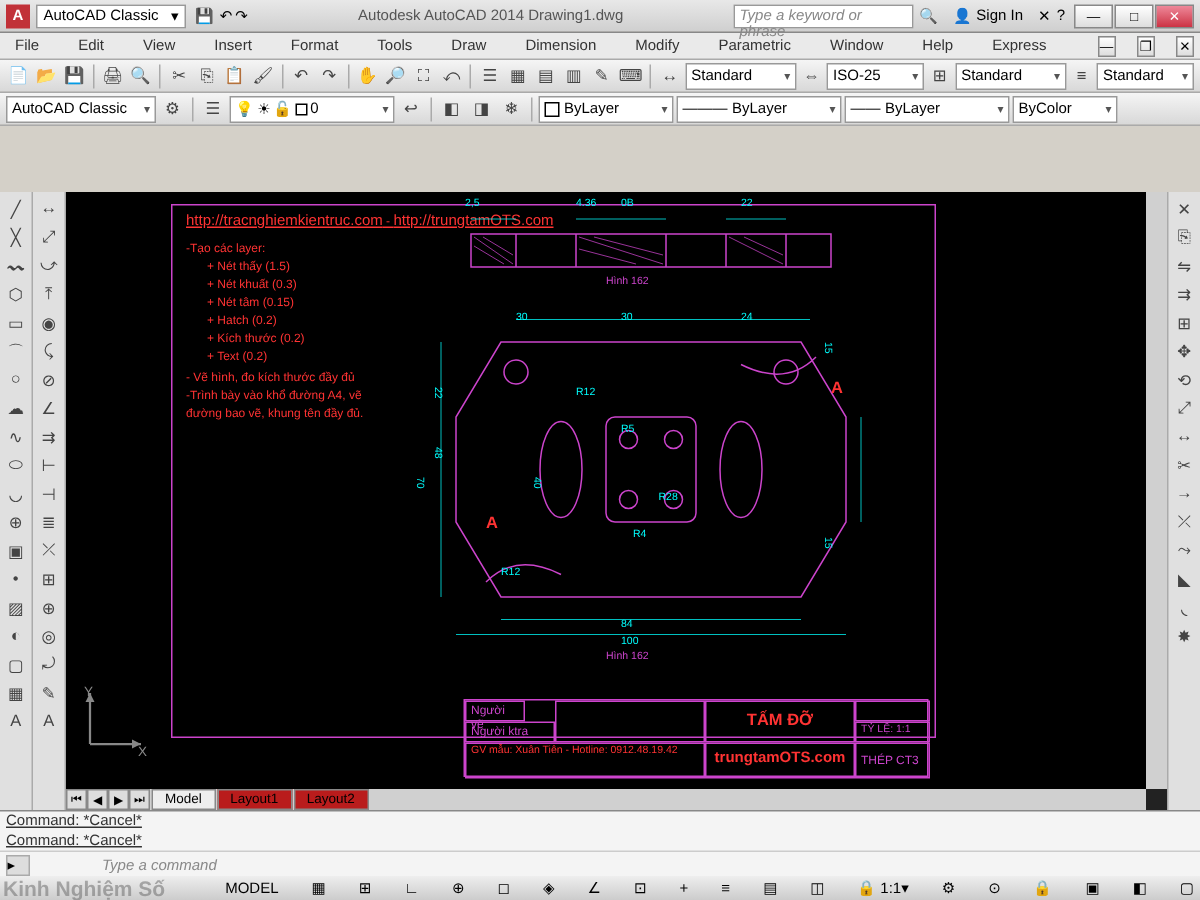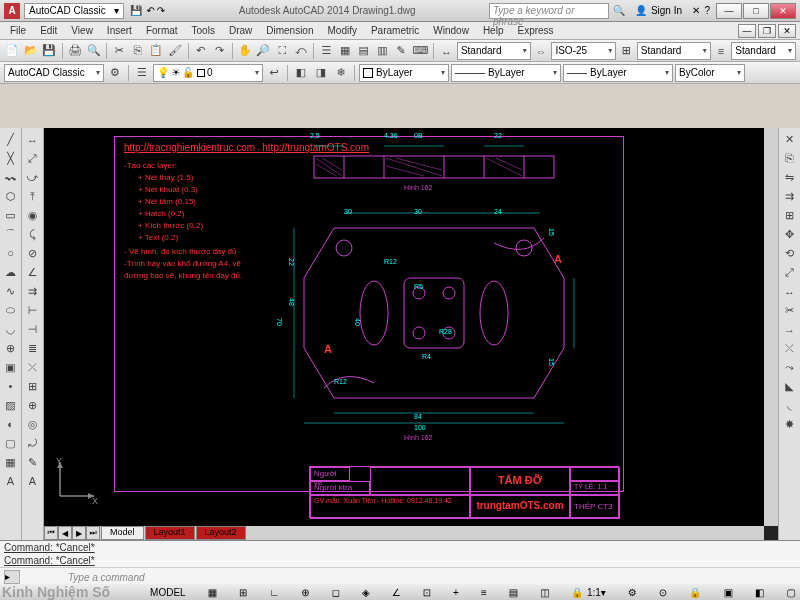--- a/index.html
+++ b/index.html
@@ -6,21 +6,21 @@
 body { width:800px; height:600px; background:#d4d0c8; overflow:hidden; position:relative; }
 .title-bar { height:22px; background:linear-gradient(to bottom,#e8e8e8,#cfcfcf); display:flex; align-items:center; padding:0 4px; border-bottom:1px solid #888; }
 .app-icon { width:16px; height:16px; background:#c13138; margin-right:4px; display:flex; align-items:center; justify-content:center; color:#fff; font-weight:bold; }
 .workspace-dd { background:#fff; border:1px solid #999; padding:1px 4px; width:100px; height:16px; display:flex; align-items:center; justify-content:space-between; }
 .title-txt { flex:1; text-align:center; color:#555; }
 .search-box { background:#fff; border:1px solid #999; width:120px; height:16px; padding:1px 3px; color:#888; font-style:italic; }
 .sign-in { margin:0 6px; display:flex; align-items:center; gap:3px; }
 .win-btns { display:flex; gap:1px; margin-left:6px; }
 .win-btn { width:26px; height:16px; background:linear-gradient(to bottom,#fff,#ddd); border:1px solid #888; display:flex; align-items:center; justify-content:center; font-size:9px; }
 .win-btn.close { background:linear-gradient(to bottom,#e89,#c34); color:#fff; }
-.menu-bar { height:18px; background:#eaeaea; display:flex; align-items:center; padding:0 4px; gap:2px; border-bottom:1px solid #aaa; }
+.menu-bar { height:18px; background:#eaeaea; display:flex; align-items:center; padding:0 4px; gap:14px; border-bottom:1px solid #aaa; }
 .menu-item { padding:1px 6px; color:#333; }
 .toolbar { height:22px; background:linear-gradient(to bottom,#f5f5f5,#d8d8d8); display:flex; align-items:center; padding:0 4px; gap:2px; border-bottom:1px solid #aaa; }
 .tb-btn { width:18px; height:18px; border:1px solid transparent; display:flex; align-items:center; justify-content:center; font-size:11px; color:#444; }
 .tb-sep { width:1px; height:16px; background:#aaa; margin:0 2px; }
 .tb-dd { background:#fff; border:1px solid #999; height:18px; padding:1px 3px; display:flex; align-items:center; justify-content:space-between; gap:4px; }
 .tb-dd .arr { font-size:8px; color:#555; }
 .main-area { position:absolute; top:128px; left:0; right:0; bottom:60px; display:flex; }
 .left-palette { width:22px; background:#e0e0e0; border-right:1px solid #aaa; display:flex; flex-direction:column; padding:2px 0; gap:1px; }
 .left-palette2 { width:22px; background:#e0e0e0; border-right:1px solid #aaa; display:flex; flex-direction:column; padding:2px 0; gap:1px; }
 .pal-btn { width:18px; height:18px; margin:0 auto; display:flex; align-items:center; justify-content:center; font-size:11px; color:#444; }

